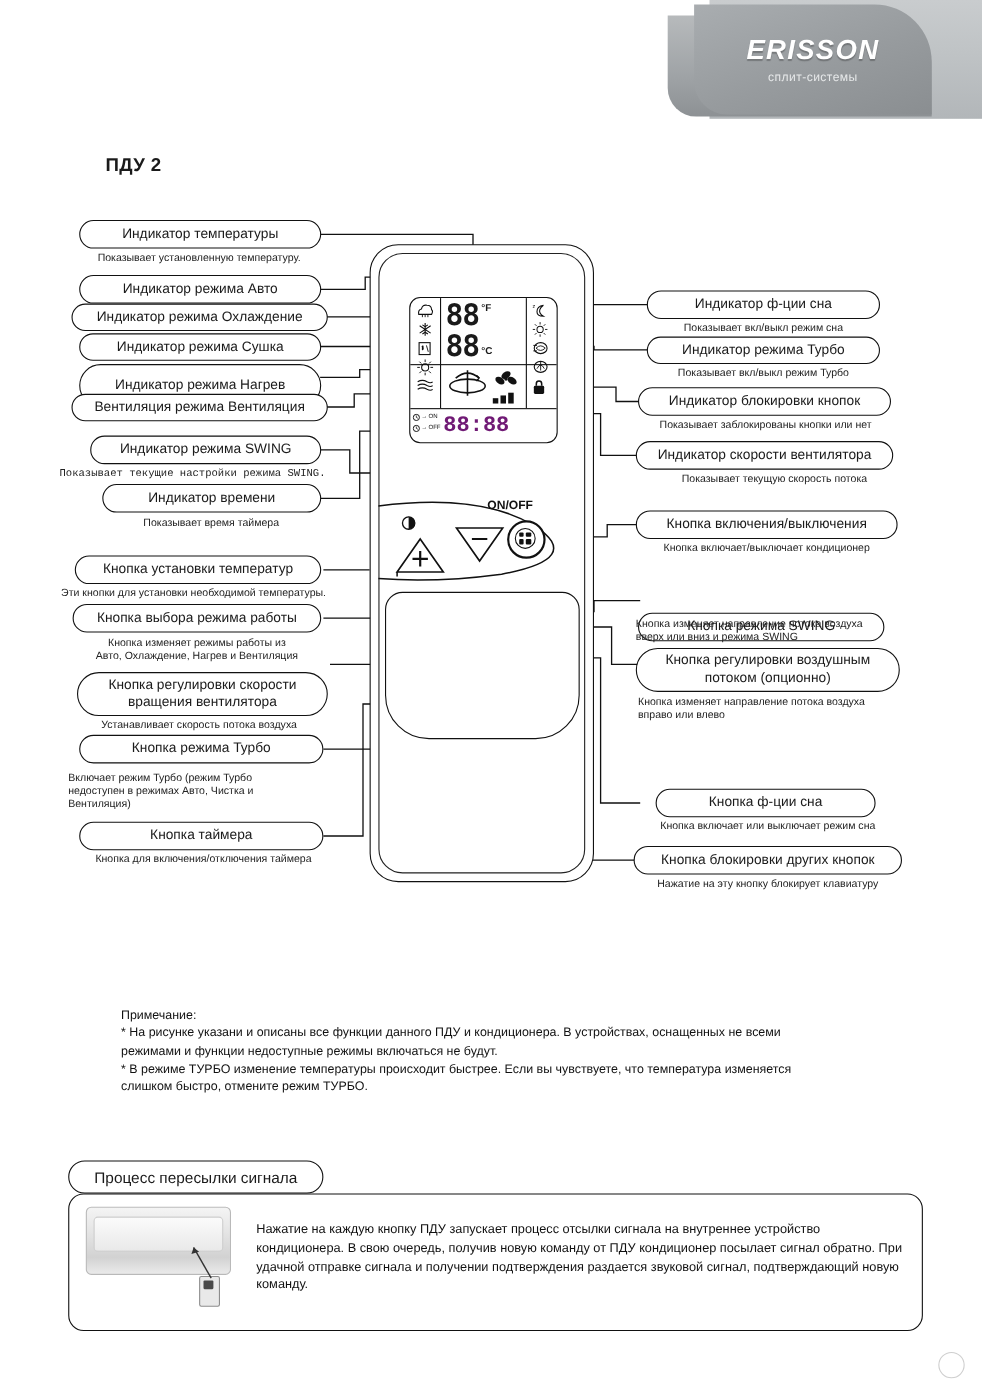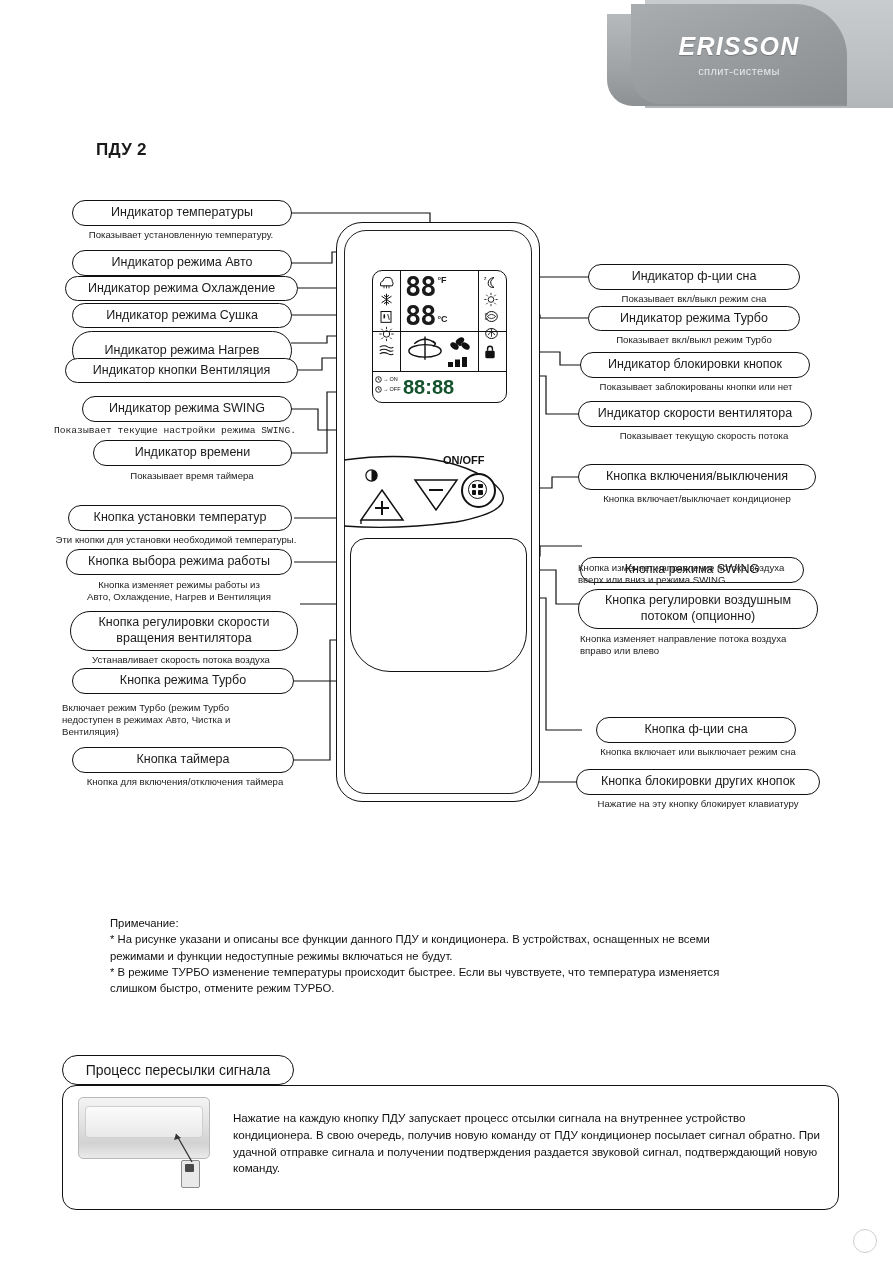--- a/index.html
+++ b/index.html
@@ -59,22 +59,22 @@
   .lcd-divv2{position:absolute;left:105px;top:0;width:1px;height:100px;background:#111;}
   .lcd-divv3{position:absolute;left:27px;top:60px;width:1px;height:40px;background:#111;}
   .lcd-divh2{position:absolute;left:0;top:100px;width:100%;height:1px;background:#111;}
   .temp-digits{position:absolute;left:32px;top:2px;width:68px;height:57px;text-align:center;}
   .dig{font-size:27px;letter-spacing:-1px;line-height:27px;font-weight:bold;
        font-family:"DejaVu Sans Mono",monospace;}
   .unit{font-size:9px;font-weight:bold;}
 
   .clock{position:absolute;left:30px;top:100px;width:104px;height:32px;
      display:flex;align-items:center;}
-  .clock-dig{font-family:Liberation Sans, sans-serif;font-weight:bold;font-size:20px;
-     letter-spacing:0px;color:#14532d;}
+  .clock-dig{font-family:Liberation Mono, monospace;font-weight:bold;font-size:20px;
+     letter-spacing:0px;color:#701a75;}
   .onoff-lbl{position:absolute;left:2px;top:103px;font-size:5.5px;line-height:10px;color:#111;}
 
   .ic{position:absolute;font-size:12px;line-height:12px;color:#111;}
   .icL{left:5px;}
   .icR{left:110px;}
 
   
   .btn-panel{position:absolute;left:350px;top:538px;width:175px;height:132px;
       border:1.5px solid #111;border-radius:16px 16px 40px 40px;z-index:4;background:#fff;}
   .oval{position:absolute;width:38px;height:21px;border:1.5px solid #111;border-radius:50%;background:#fff;}
@@ -197,21 +197,21 @@
 
   <div class="pill" style="left:72px;top:303px;width:220px;height:25px;">
     <span>Индикатор режима Сушка</span>
   </div>
 
   <div class="pill" style="left:72px;top:331px;width:220px;height:39px;">
     <span>Индикатор режима Нагрев</span>
   </div>
 
   <div class="pill" style="left:65px;top:358px;width:233px;height:25px;">
-    <span>Индикатор кнопки Вентиляция</span>
+    <span>Вентиляция режима Вентиляция</span>
   </div>
 
   <div class="pill" style="left:82px;top:396px;width:210px;height:26px;">
     <span>Индикатор режима SWING</span>
   </div>
   <div class="cap c" style="left:30px;top:425px;width:290px;font-family:Liberation Mono, monospace;">Показывает текущие настройки режима SWING.</div>
 
   <div class="pill" style="left:93px;top:440px;width:199px;height:26px;">
     <span>Индикатор времени</span>
   </div>

